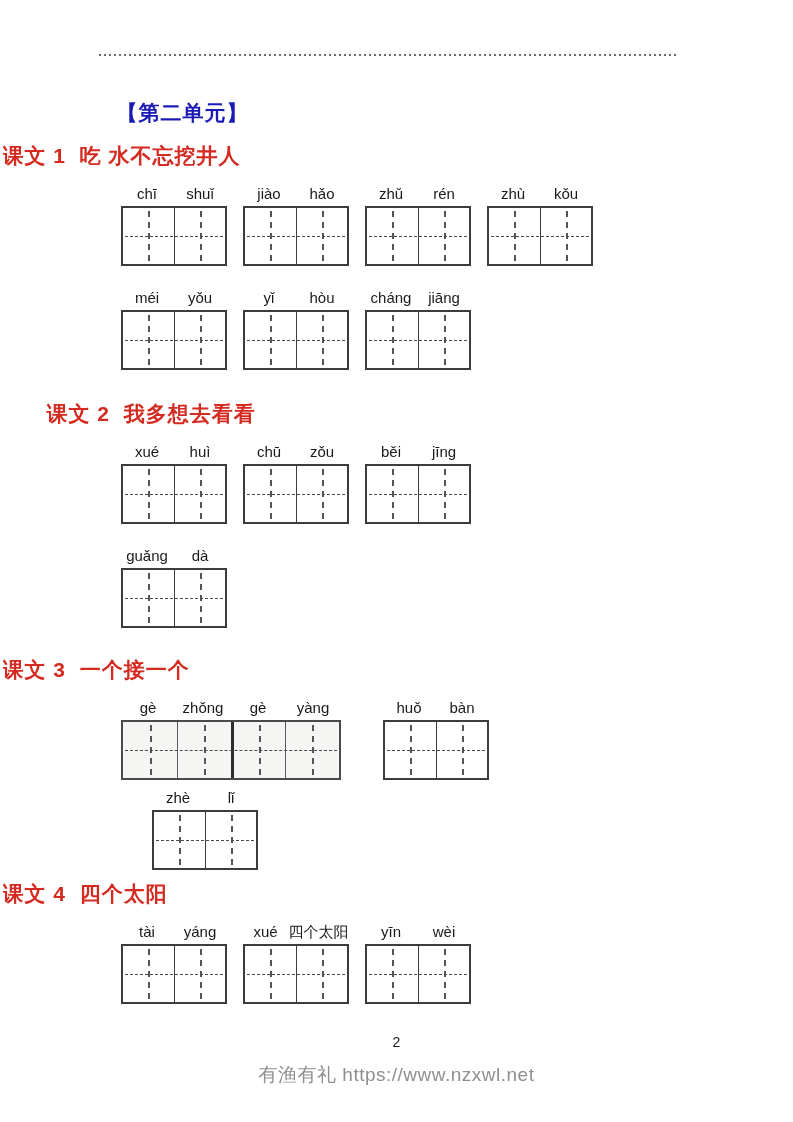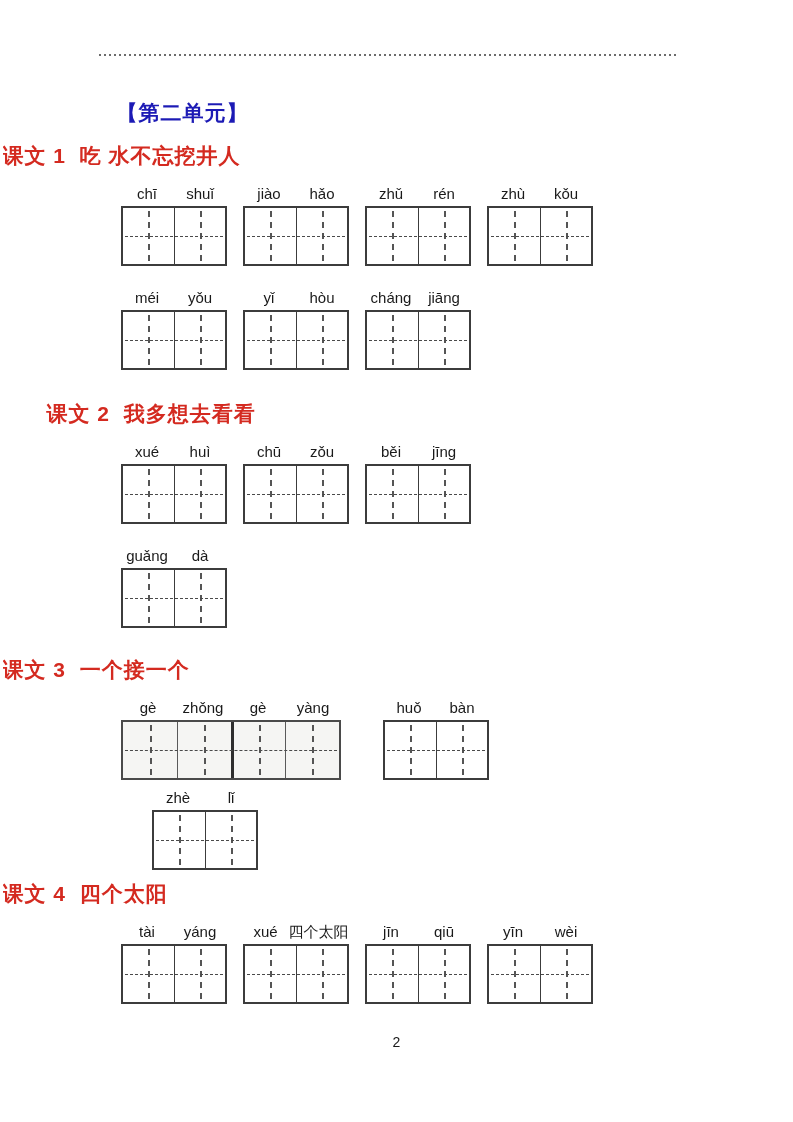--- a/index.html
+++ b/index.html
@@ -287,37 +287,28 @@
               <span>xué</span>
               <span>四个太阳</span>
             </div>
             <div class="writing-grid">
               <div class="writing-cell"></div>
               <div class="writing-cell"></div>
             </div>
           </div>
           <div class="word-group">
             <div class="pinyin-labels">
-              <span>jīn</span>
-              <span>qiū</span>
-            </div>
-            <div class="writing-grid">
-              <div class="writing-cell"></div>
-              <div class="writing-cell"></div>
-            </div>
-          </div>
-          <div class="word-group">
-            <div class="pinyin-labels">
               <span>yīn</span>
               <span>wèi</span>
             </div>
             <div class="writing-grid">
               <div class="writing-cell"></div>
               <div class="writing-cell"></div>
             </div>
           </div>
         </div>
       </section>
     </div>
 
   <div class="page-number">2</div>
 
+  <div class="site-footer">有渔有礼 https://www.nzxwl.net</div>
 </div>
 
 </body></html>

